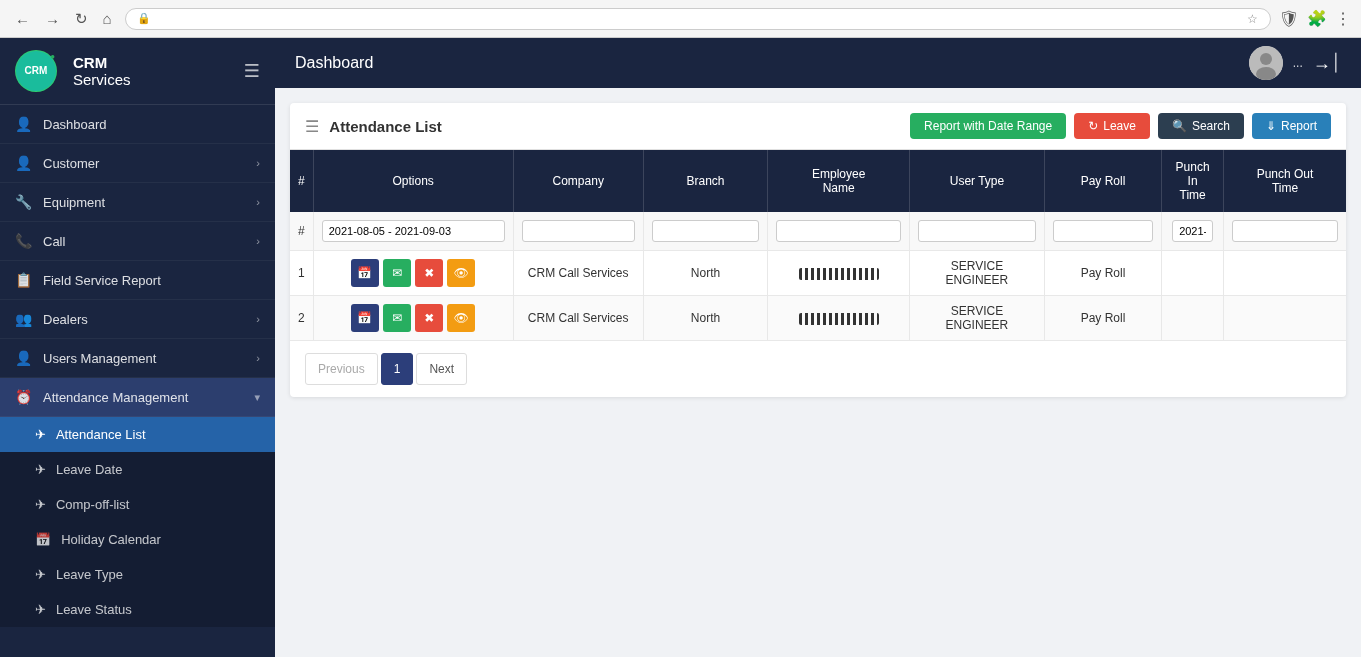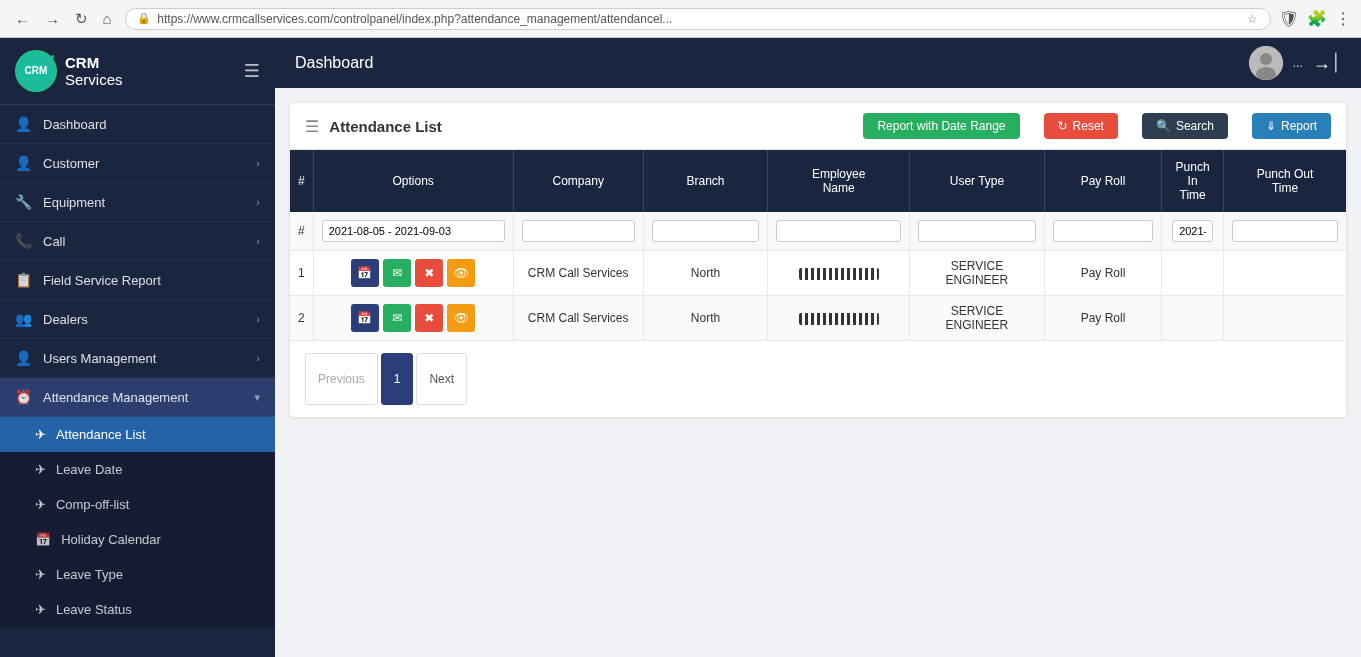--- a/index.html
+++ b/index.html
@@ -43,21 +43,21 @@
       color: white;
       display: flex;
       flex-direction: column;
       overflow-y: auto;
       flex-shrink: 0;
     }
     .sidebar-logo {
       display: flex;
       align-items: center;
       padding: 12px 15px;
-      gap: 8px;
+      gap: 16px;
       border-bottom: 1px solid rgba(255,255,255,0.1);
     }
     .logo-icon {
       width: 42px; height: 42px;
       background: #2ecc71;
       border-radius: 50%;
       display: flex; align-items: center; justify-content: center;
       font-weight: bold; color: white; font-size: 11px;
       position: relative;
     }
@@ -129,21 +129,21 @@
     }
     .card-header {
       display: flex;
       align-items: center;
       padding: 10px 15px;
       border-bottom: 1px solid #e0e0e0;
       gap: 10px;
     }
     .card-title { font-size: 15px; font-weight: bold; color: #333; }
     .card-header .menu-icon { color: #888; font-size: 16px; }
-    .card-header-actions { margin-left: auto; display: flex; gap: 24px; }
+    .card-header-actions { margin-left: auto; display: flex; gap: 8px; }
 
     .btn {
       padding: 6px 14px;
       border: none;
       border-radius: 4px;
       cursor: pointer;
       font-size: 12px;
       display: flex;
       align-items: center;
       gap: 5px;
@@ -207,21 +207,21 @@
     .act-btn-yellow { background: #f39c12; }
 
     
     .pagination {
       display: flex;
       gap: 3px;
       padding: 12px 15px;
       align-items: center;
     }
     .page-btn {
-      padding: 18px 12px;
+      padding: 8px 12px;
       border: 1px solid #ddd;
       background: white;
       border-radius: 3px;
       cursor: pointer;
       font-size: 12px;
       color: #555;
     }
     .page-btn.active { background: #2c3e7a; color: white; border-color: #2c3e7a; }
     .page-btn.disabled { color: #aaa; cursor: default; }
 
@@ -248,21 +248,20 @@
 
 <div class="browser-bar">
   <div class="browser-nav">
     <span>←</span>
     <span>→</span>
     <span>↻</span>
     <span>⌂</span>
   </div>
   <div class="address-bar">
     <span class="lock">🔒</span>
-    <span class="url">https://www.crmcallservices.com/controlpanel/index.php?attendance_management/attendancel...</span>
     <span style="margin-left:auto;color:#888;">☆</span>
   </div>
   <div class="browser-actions">
     <span>🛡</span>
     <span>🧩</span>
     <span>⋮</span>
   </div>
 </div>
 
 <div class="app">
@@ -369,21 +368,21 @@
     <div class="main">
       <div class="card">
 
         <div class="card-header">
           <span class="menu-icon">☰</span>
           <span class="card-title">Attendance List</span>
           <div class="card-header-actions">
             <button class="btn btn-green">Report with Date Range</button>
             <button class="btn btn-red">
               <span>↻</span>
-              <span>Reset</span>
+              <span>Leave</span>
             </button>
             <button class="btn btn-dark">
               <span>🔍</span>
               <span>Search</span>
             </button>
             <button class="btn btn-blue">
               <span>⇓</span>
               <span>Report</span>
             </button>
           </div>

